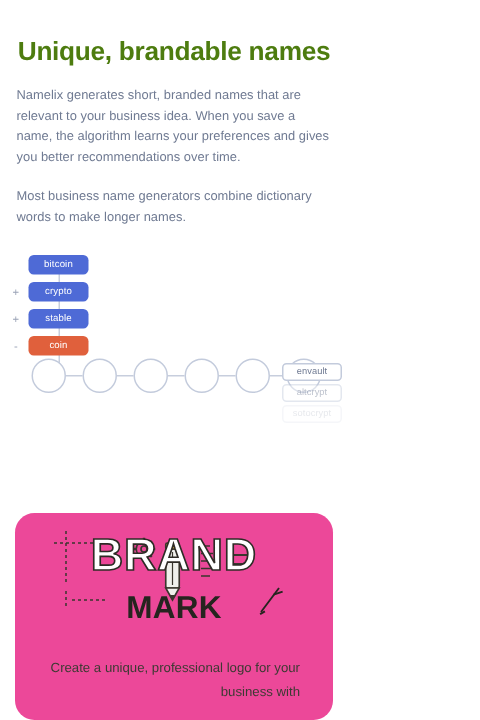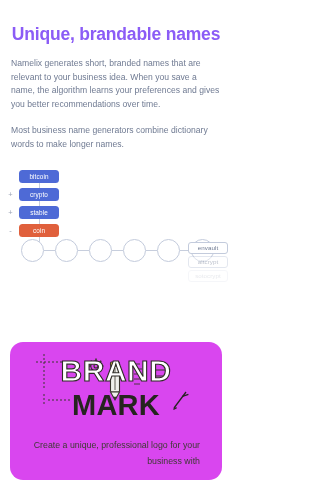--- a/index.html
+++ b/index.html
@@ -22,21 +22,21 @@
     width: 232px;
     height: 480px;
     background: #ffffff;
   }
 
   
   .section-title {
     font-size: 17.5px;
     line-height: 20px;
     font-weight: 700;
-    color: #8b5cf6;
+    color: #4d7c0f;
     text-align: center;
     letter-spacing: -0.2px;
     padding: 24px 10px 0 10px;
     white-space: nowrap;
   }
 
   
   .copy-block {
     padding: 0 11px;
     margin-top: 13px;
@@ -150,21 +150,21 @@
   .suggestion.faded-1 { opacity: 0.45; }
   .suggestion.faded-2 { opacity: 0.16; }
 
   
   .promo {
     position: absolute;
     left: 10px;
     top: 342px;
     width: 212px;
     height: 138px;
-    background: #d946ef;
+    background: #ec4899;
     border-radius: 13px;
     overflow: hidden;
   }
 
   .logo-wrap {
     position: relative;
     width: 212px;
     height: 96px;
   }
 
@@ -186,21 +186,21 @@
   }
 
   .logo-mark {
     position: absolute;
     left: 0; right: 0;
     top: 48px;
     text-align: center;
   }
   .logo-mark-text {
     font-family: "Liberation Sans", sans-serif;
-    font-size: 29px;
+    font-size: 21px;
     line-height: 31px;
     font-weight: 700;
     letter-spacing: 0.2px;
     color: #26241f;
     display: inline-block;
   }
 
   .logo-deco { position: absolute; top: 0; left: 0; width: 212px; height: 96px; pointer-events: none; }
 
   .promo-copy {

